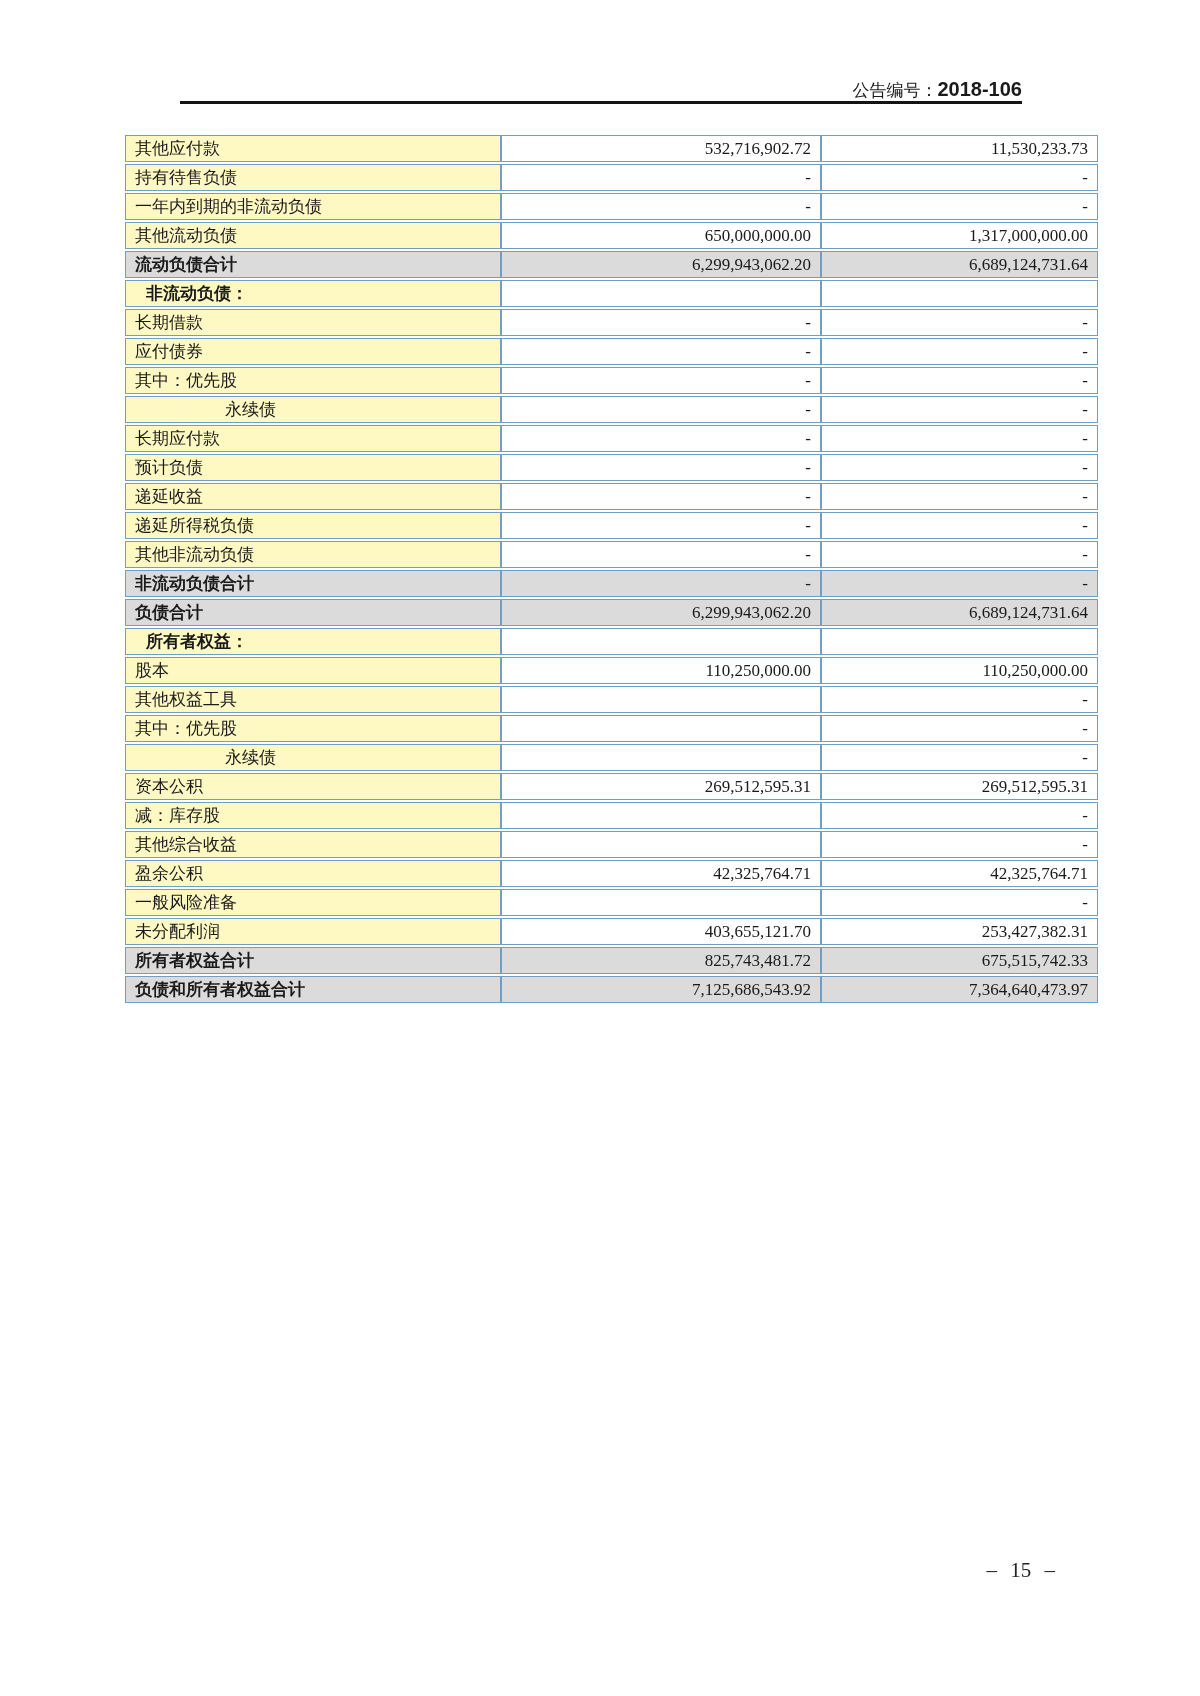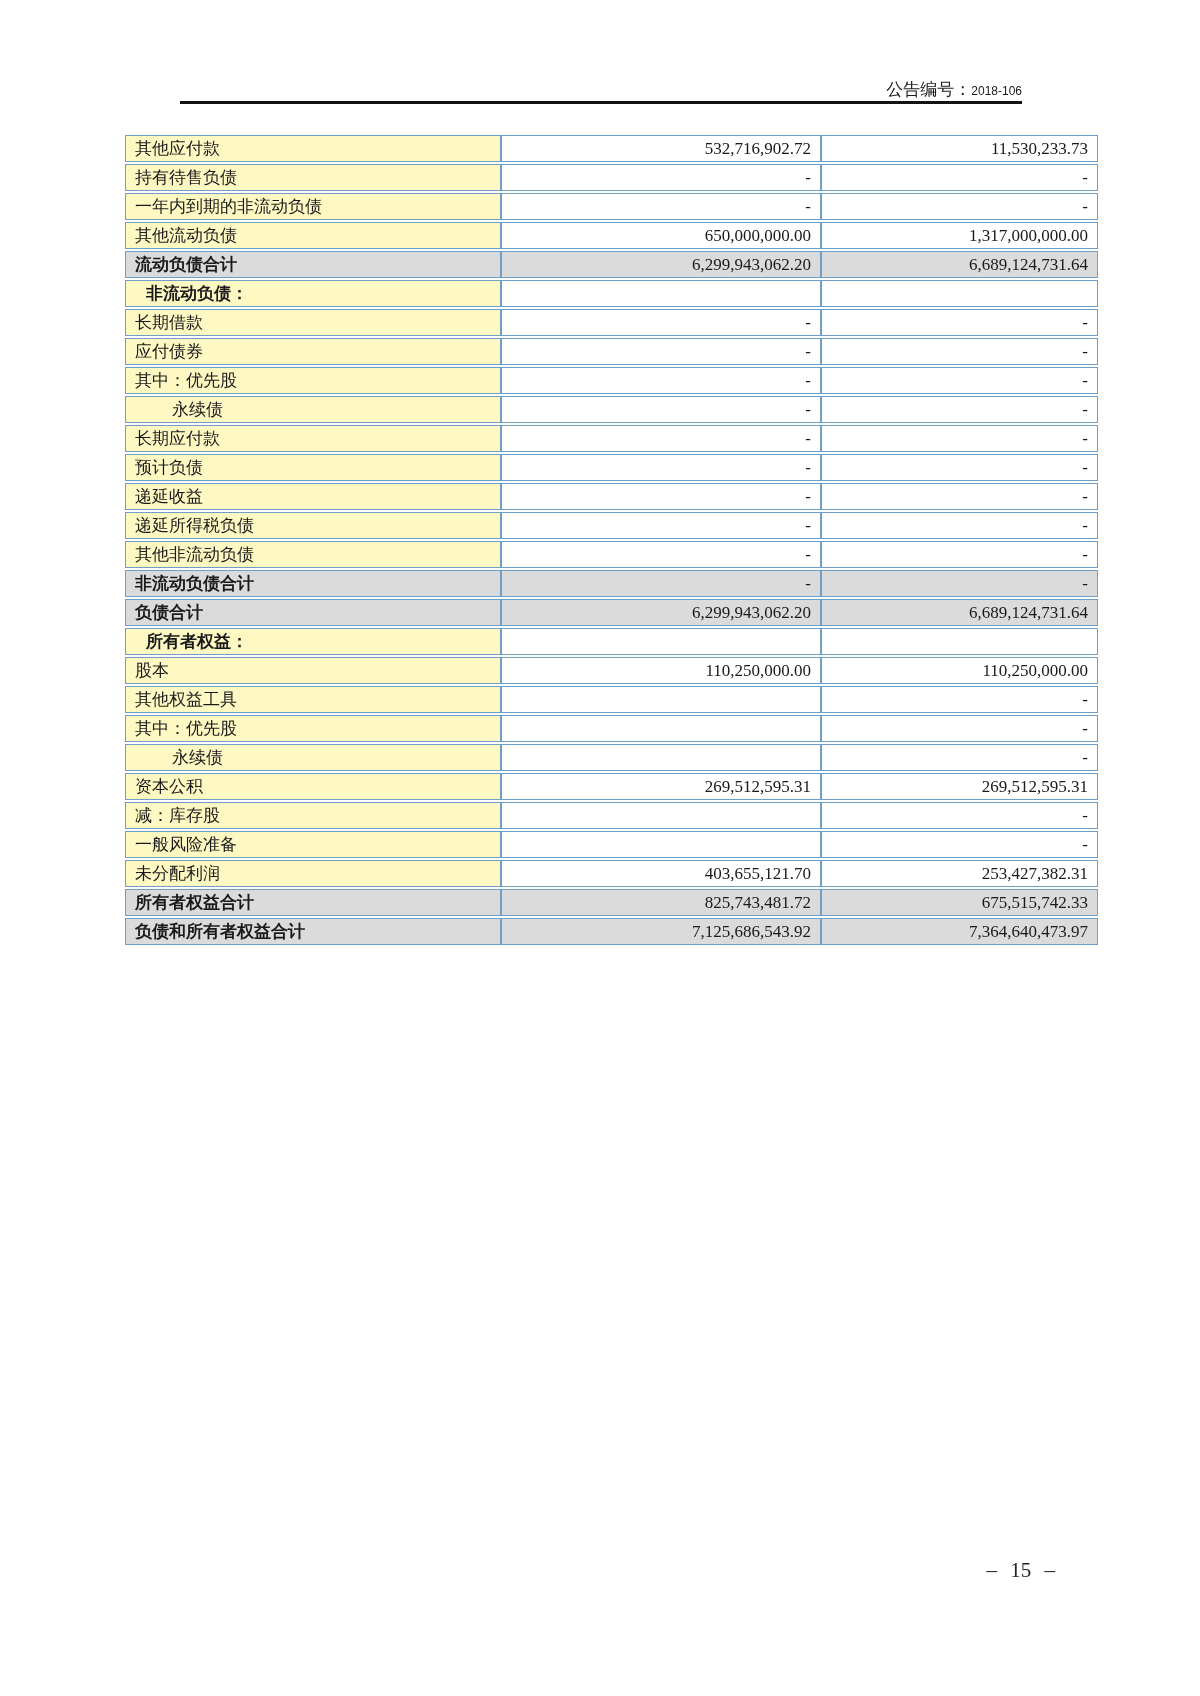--- a/index.html
+++ b/index.html
@@ -7,21 +7,21 @@
     position:relative; width:1200px; height:1696px; background:#ffffff;
     font-family:"Liberation Serif","DejaVu Serif",serif; color:#1a1a1a;
     overflow:hidden;
   }
   .header-line {
     position:absolute; top:78px; right:178px; font-size:17px;
     white-space:nowrap;
   }
   .header-line .notice-num {
     font-family:"Liberation Sans","DejaVu Sans",sans-serif;
-    font-weight:400; font-size:12px;
+    font-weight:700; font-size:20px;
   }
   .header-rule {
     position:absolute; left:180px; top:101px; width:842px; height:3px;
     background:#141414;
   }
   table.bs {
     position:absolute; left:125px; top:133px; width:969px;
     border-collapse:separate; border-spacing:0 2px;
     table-layout:fixed; font-size:17px;
   }
@@ -29,21 +29,21 @@
     border:1px solid #6f9fc6; height:25px; padding:0 9px;
     overflow:hidden; white-space:nowrap; vertical-align:middle;
   }
   td.c-label { background:#fef9c3; text-align:left; width:356px; }
   td.c-val   { background:#ffffff; text-align:right; }
   td.c-v1 { width:300px; }
   td.c-v2 { width:257px; }
   tr.r-total td { background:#dbdbdb; }
   tr.r-total td.c-label { font-weight:700; }
   tr.r-section td.c-label { font-weight:700;padding-left:20px; }
-  tr.r-indent td.c-label { padding-left:46px; }
+  tr.r-indent td.c-label { padding-left:99px; }
   .page-footer {
     position:absolute; left:895px; top:1558px; width:160px;
     text-align:right; font-size:21px; word-spacing:8px; color:#222;
   }
 </style>
 </head>
 <body>
 
 <div class="page">
 
@@ -169,20 +169,30 @@
     <td class="c-label">资本公积</td>
     <td class="c-val c-v1">269,512,595.31</td>
     <td class="c-val c-v2">269,512,595.31</td>
   </tr>
         <tr>
     <td class="c-label">减：库存股</td>
     <td class="c-val c-v1"></td>
     <td class="c-val c-v2">-</td>
   </tr>
         <tr>
+    <td class="c-label">其他综合收益</td>
+    <td class="c-val c-v1"></td>
+    <td class="c-val c-v2">-</td>
+  </tr>
+        <tr>
+    <td class="c-label">盈余公积</td>
+    <td class="c-val c-v1">42,325,764.71</td>
+    <td class="c-val c-v2">42,325,764.71</td>
+  </tr>
+        <tr>
     <td class="c-label">一般风险准备</td>
     <td class="c-val c-v1"></td>
     <td class="c-val c-v2">-</td>
   </tr>
         <tr>
     <td class="c-label">未分配利润</td>
     <td class="c-val c-v1">403,655,121.70</td>
     <td class="c-val c-v2">253,427,382.31</td>
   </tr>
         <tr class="r-total">

